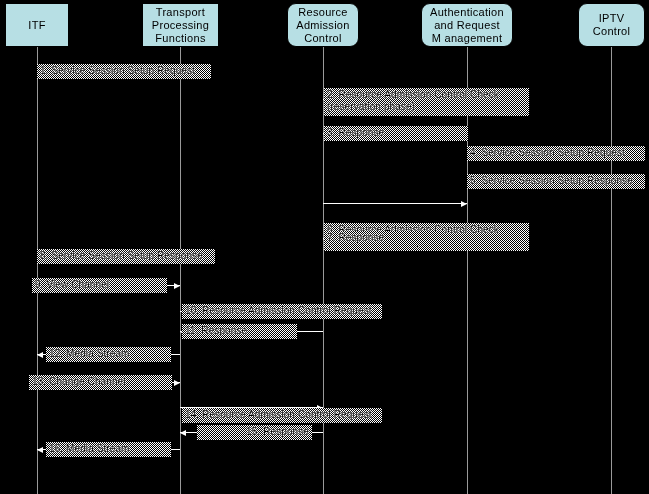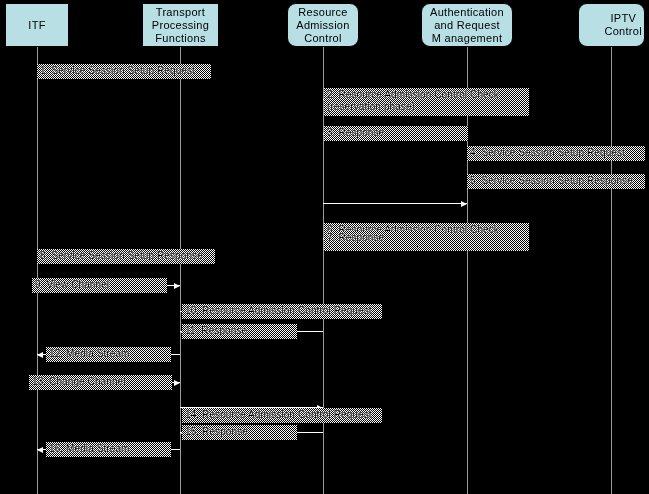--- a/index.html
+++ b/index.html
@@ -137,37 +137,37 @@
     <div class="msg-label" style="left: 324px; width: 205px; top: 192px; height: 28px; margin-top: 31px;">6. Resource Admission Control Check
 (confirmation phase)</div>
     <div class="msg-label" style="left: 324px; width: 120px; top: 231px; height: 15px;">7. Response</div>
     <div class="msg-label" style="left: 37px; width: 178px; top: 249px; height: 15px;">8. Service Session Setup Response</div>
     <div class="msg-label" style="left: 32px; width: 135px; top: 278px; height: 15px;">9. View Channel</div>
     <div class="msg-label" style="left: 182px; width: 200px; top: 304px; height: 15px;">10. Resource Admission Control Request</div>
     <div class="msg-label" style="left: 182px; width: 115px; top: 324px; height: 15px;">11. Response</div>
     <div class="msg-label" style="left: 46px; width: 125px; top: 347px; height: 15px;">12. Media Stream</div>
     <div class="msg-label" style="left: 29px; width: 143px; top: 375px; height: 15px;">13. Change Channel</div>
     <div class="msg-label" style="left: 182px; width: 200px; top: 400px; height: 15px; margin-top: 8px;">14. Resource Admission Control Request</div>
-    <div class="msg-label" style="left: 182px; width: 115px; top: 425px; height: 15px;">15. Response</div>
+    <div class="msg-label" style="left: 197px; width: 115px; top: 425px; height: 15px; text-align: right;">15. Response</div>
     <div class="msg-label" style="left: 46px; width: 125px; top: 442px; height: 15px;">16. Media Stream</div>
     <div class="participant" style="left: 142px; top: 3px; width: 77px; height: 44px;">
       <span class="plabel">Transport
 Processing
 Functions</span>
     </div>
     <div class="participant" style="left: 5px; top: 3px; width: 64px; height: 44px;">
       <span class="plabel">ITF</span>
     </div>
     <div class="participant rounded" style="left: 287px; top: 3px; width: 72px; height: 44px;">
       <span class="plabel">Resource
 Admission
 Control</span>
     </div>
     <div class="participant rounded" style="left: 421px; top: 3px; width: 92px; height: 44px;">
       <span class="plabel">Authentication
 and Request
 M anagement</span>
     </div>
-    <div class="participant rounded" style="left: 578px; top: 3px; width: 67px; height: 44px; justify-content: flex-end;">
+    <div class="participant rounded" style="left: 578px; top: 3px; width: 67px; height: 44px;">
       <span class="plabel">IPTV
 Control</span>
     </div>
   </div>
 
 </body></html>

